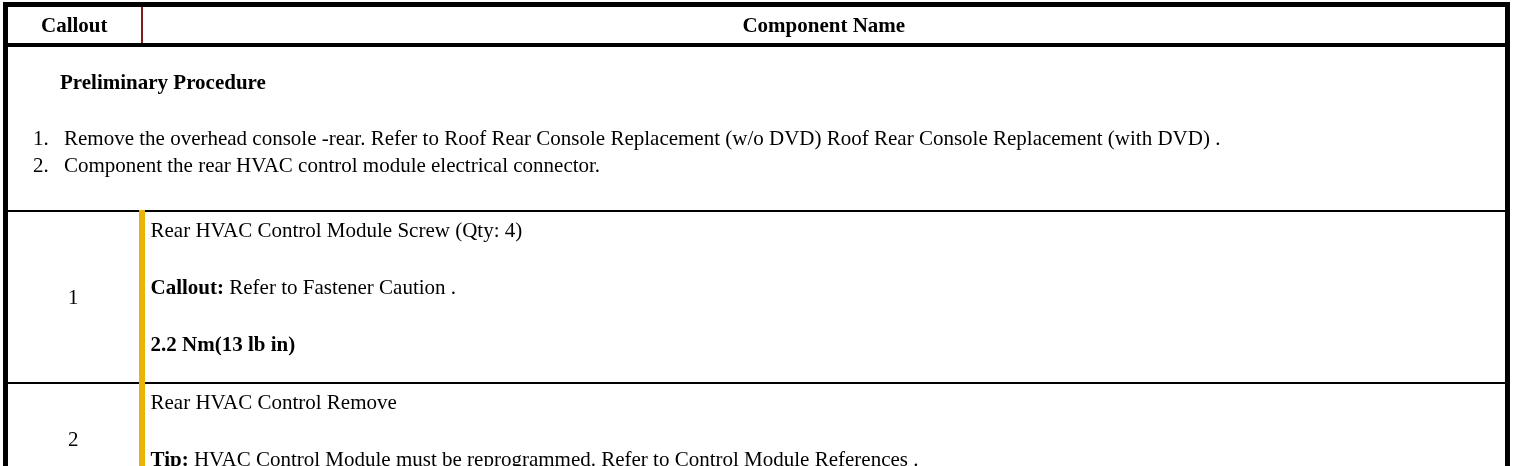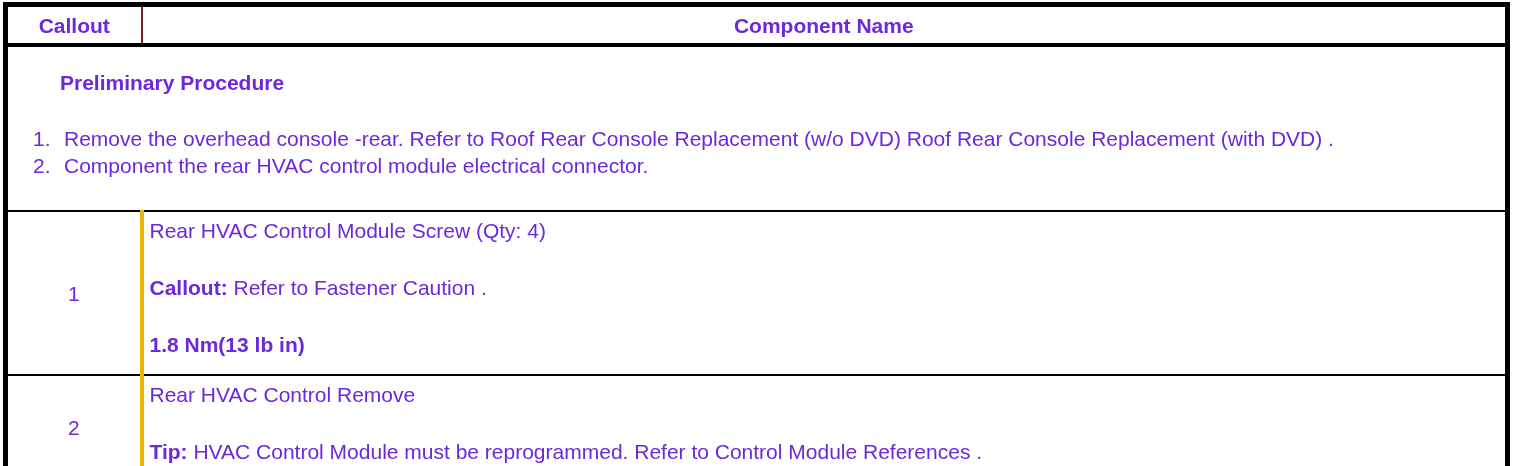--- a/index.html
+++ b/index.html
@@ -5,24 +5,24 @@
   html, body {
     margin: 0;
     padding: 0;
     background: #ffffff;
   }
   .page {
     position: relative;
     width: 1520px;
     height: 466px;
     background: #ffffff;
-    font-family: Liberation Sans, sans-serif;
+    font-family: Liberation Serif, serif;
     font-size: 21px;
     line-height: 27px;
-    color: #6d28d9;
+    color: #000000;
     overflow: hidden;
   }
   table.callout-table {
     position: absolute;
     left: 3px;
     top: 2px;
     width: 1507px;
     border-collapse: collapse;
     table-layout: fixed;
     border: 5px solid #000000;
@@ -54,23 +54,23 @@
     grid-template-columns: 31px auto;
   }
   .step-num { }
   .step-text { padding-right: 10px; }
   td.callout-cell {
     text-align: center;
     vertical-align: middle;
     padding: 0;
   }
   td.component-cell {
-    border-left: 4px solid #eab308;
+    border-left: 6px solid #eab308;
     vertical-align: top;
-    padding: 5px 8px 4px 6px;
+    padding: 5px 8px 12px 6px;
   }
   tr.row-1 td { height: 153px; }
   tr.row-2 td { height: 93px; }
   p.line { margin: 0 0 30px 0; }
   p.line:last-child { margin-bottom: 0; }
   .bold { font-weight: bold; }
 </style>
 </head>
 <body>
 
@@ -100,21 +100,21 @@
               <span class="step-text">Component the rear HVAC control module electrical connector.</span>
             </div>
           </div>
         </td>
       </tr>
       <tr class="row-1">
         <td class="callout-cell">1</td>
         <td class="component-cell">
           <p class="line">Rear HVAC Control Module Screw (Qty: 4)</p>
           <p class="line"><span class="bold">Callout:</span><span> Refer to Fastener Caution .</span></p>
-          <p class="line bold">1.8 Nm(13 lb in)</p>
+          <p class="line bold">2.2 Nm(13 lb in)</p>
         </td>
       </tr>
       <tr class="row-2">
         <td class="callout-cell">2</td>
         <td class="component-cell">
           <p class="line">Rear HVAC Control Remove</p>
           <p class="line"><span class="bold">Tip:</span><span> HVAC Control Module must be reprogrammed. Refer to Control Module References .</span></p>
         </td>
       </tr>
     </tbody>

